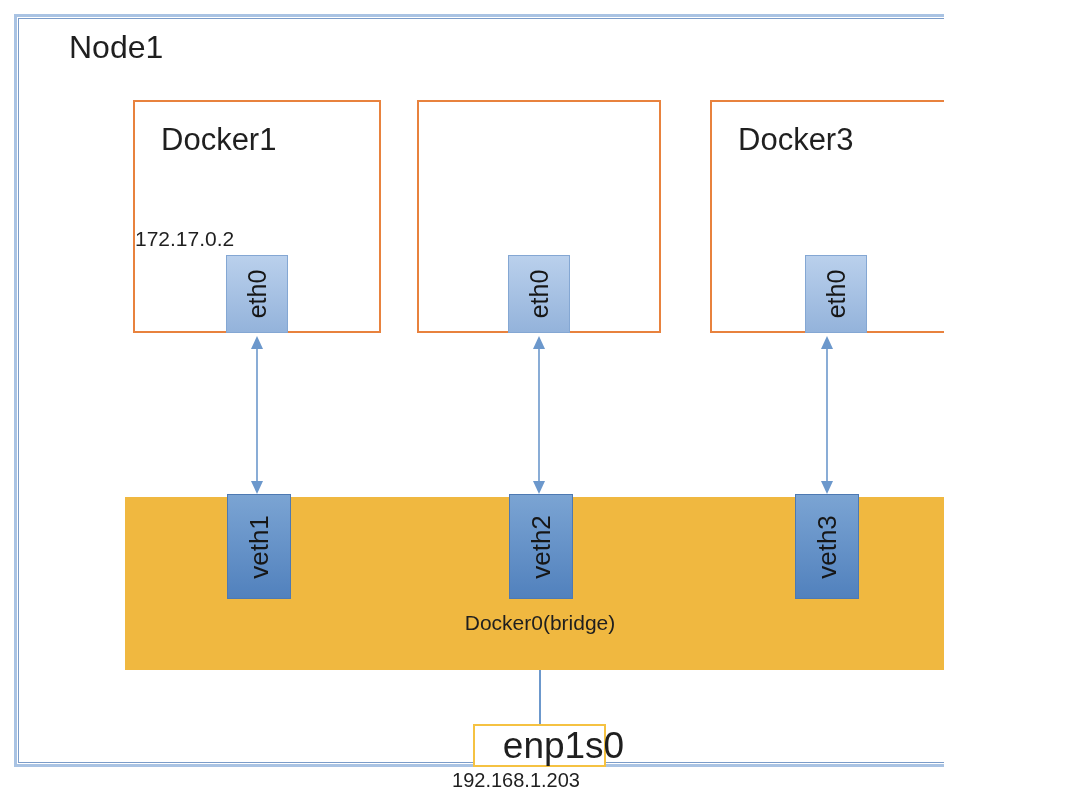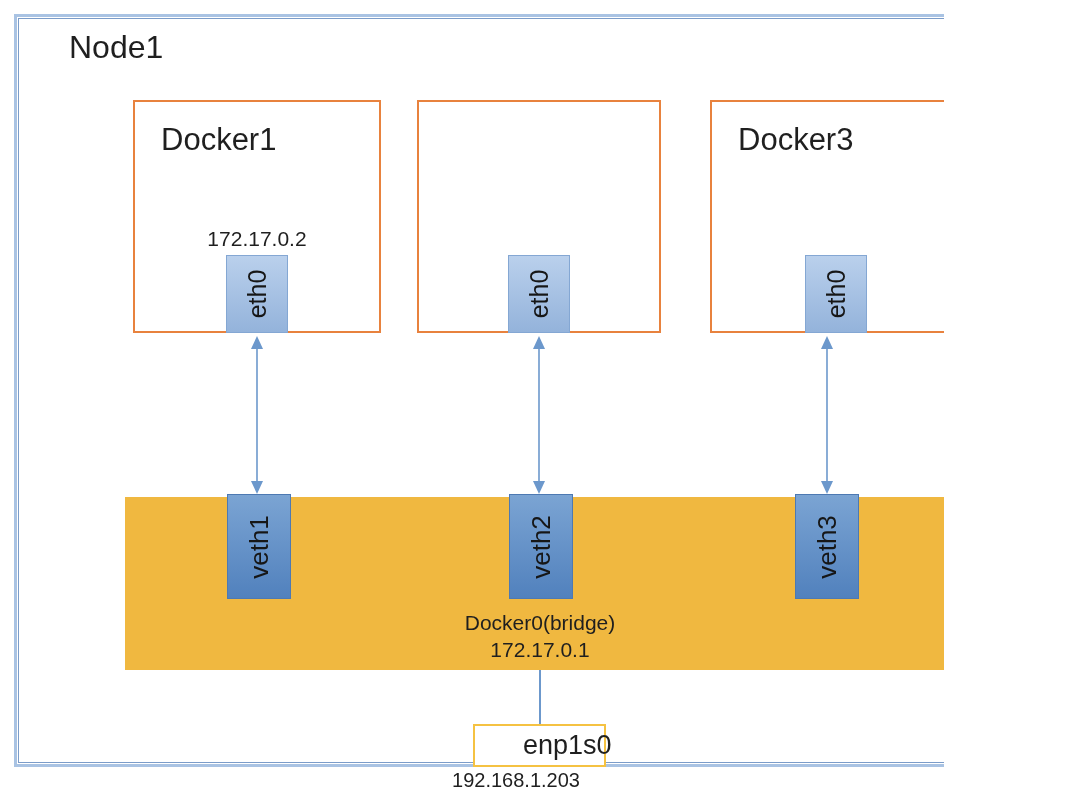--- a/index.html
+++ b/index.html
@@ -30,21 +30,21 @@
     background:transparent;
   }
   .node-title{position:absolute;left:52px;top:12px;font-size:32px;color:var(--text);}
 
   .docker-box{position:absolute;top:100px;height:233px;background:#ffffff;border:2px solid var(--container-border);}
   .docker-box.d1{left:133px;width:248px;}
   .docker-box.d2{left:417px;width:244px;}
   .docker-box.d3{left:702px;width:252px;margin-left:8px;}
   .docker-title{position:absolute;left:26px;top:20px;font-size:31px;}
 
-  .ip-label{position:absolute;left:0;right:0;bottom:80px;text-align:center;font-size:21px;}
+  .ip-label{position:absolute;left:0;right:0;bottom:80px;font-size:21px;}
   .eth-box{
     position:absolute;left:50%;bottom:-2px;transform:translateX(-50%);
     width:62px;height:78px;
     background:linear-gradient(180deg,var(--eth-top),var(--eth-bottom));
     border:1px solid var(--eth-border);
   }
   .vlabel{
     position:absolute;left:50%;top:50%;
     transform:translate(-50%,-50%) rotate(-90deg);
     font-size:25px;white-space:nowrap;color:#161616;
@@ -62,21 +62,21 @@
     border:1px solid var(--veth-border);
   }
   .veth-box .vlabel{font-size:26px;}
   .veth-box.v1{left:227px;} .veth-box.v2{left:509px;} .veth-box.v3{left:795px;}
 
   .connector{position:absolute;left:539px;top:670px;width:2px;height:56px;background:var(--arrow-blue);}
 
   .enp-box{
     position:absolute;left:473px;top:724px;width:133px;height:43px;z-index:3;
     background:#ffffff;border:2px solid var(--enp-border);
-    display:flex;align-items:center;font-size:27px;padding-left:48px;
+    display:flex;align-items:center;justify-content:center;font-size:37px;padding-left:48px;
   }
   .host-ip{position:absolute;left:376px;top:769px;width:280px;text-align:center;font-size:20px;}
 </style>
 </head>
 <body>
 
 <div class="stage">
   <div class="node-box">
     <div class="node-title">Node1</div>
   </div>
@@ -114,21 +114,20 @@
   </svg>
   <svg class="arrow a3" viewBox="0 0 18 158" aria-hidden="true">
     <line x1="9" y1="10" x2="9" y2="148" stroke="currentColor" stroke-width="1.6"></line>
     <polygon points="9,0 3,13 15,13" fill="currentColor"></polygon>
     <polygon points="9,158 3,145 15,145" fill="currentColor"></polygon>
   </svg>
 
   <div class="bridge">
     <div class="bridge-text">
       <div>Docker0(bridge)</div>
-      <div>172.17.0.1</div>
     </div>
   </div>
 
   <div class="veth-box v1">
     <span class="vlabel">veth1</span>
   </div>
   <div class="veth-box v2">
     <span class="vlabel">veth2</span>
   </div>
   <div class="veth-box v3">

